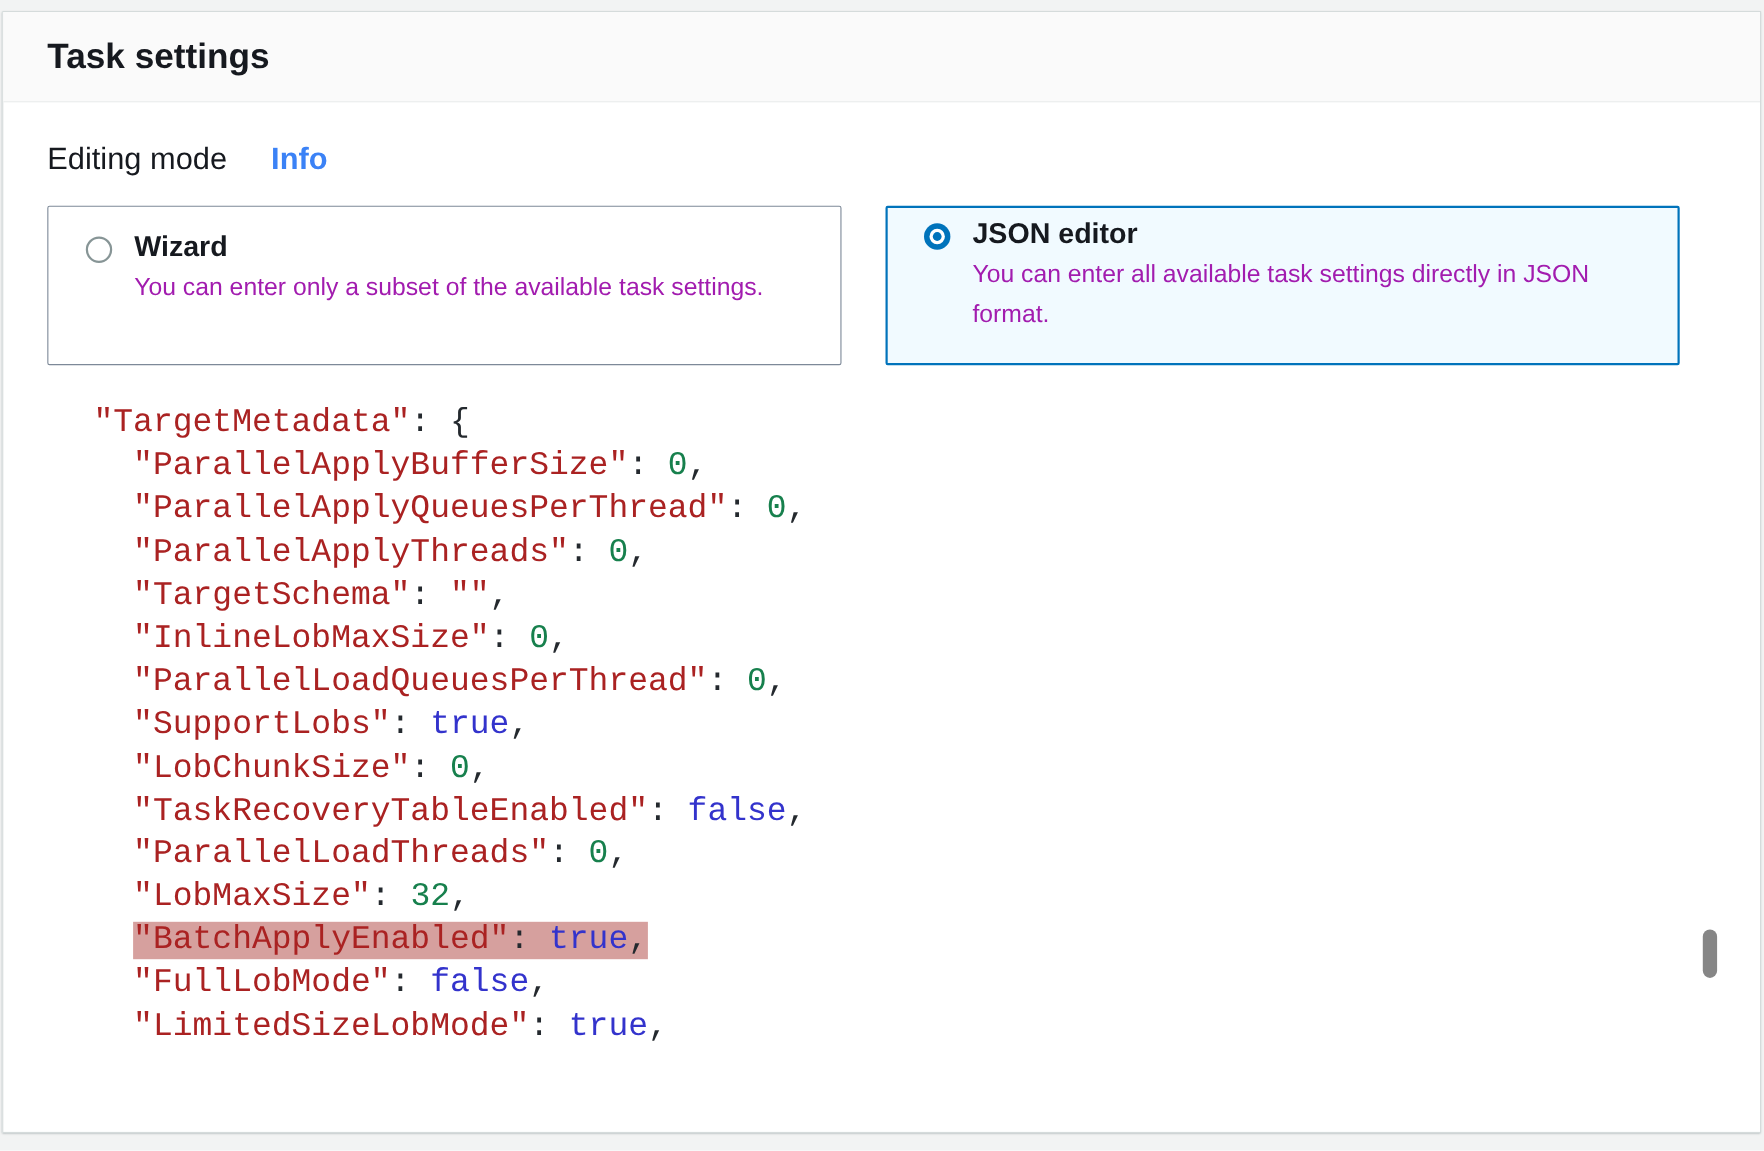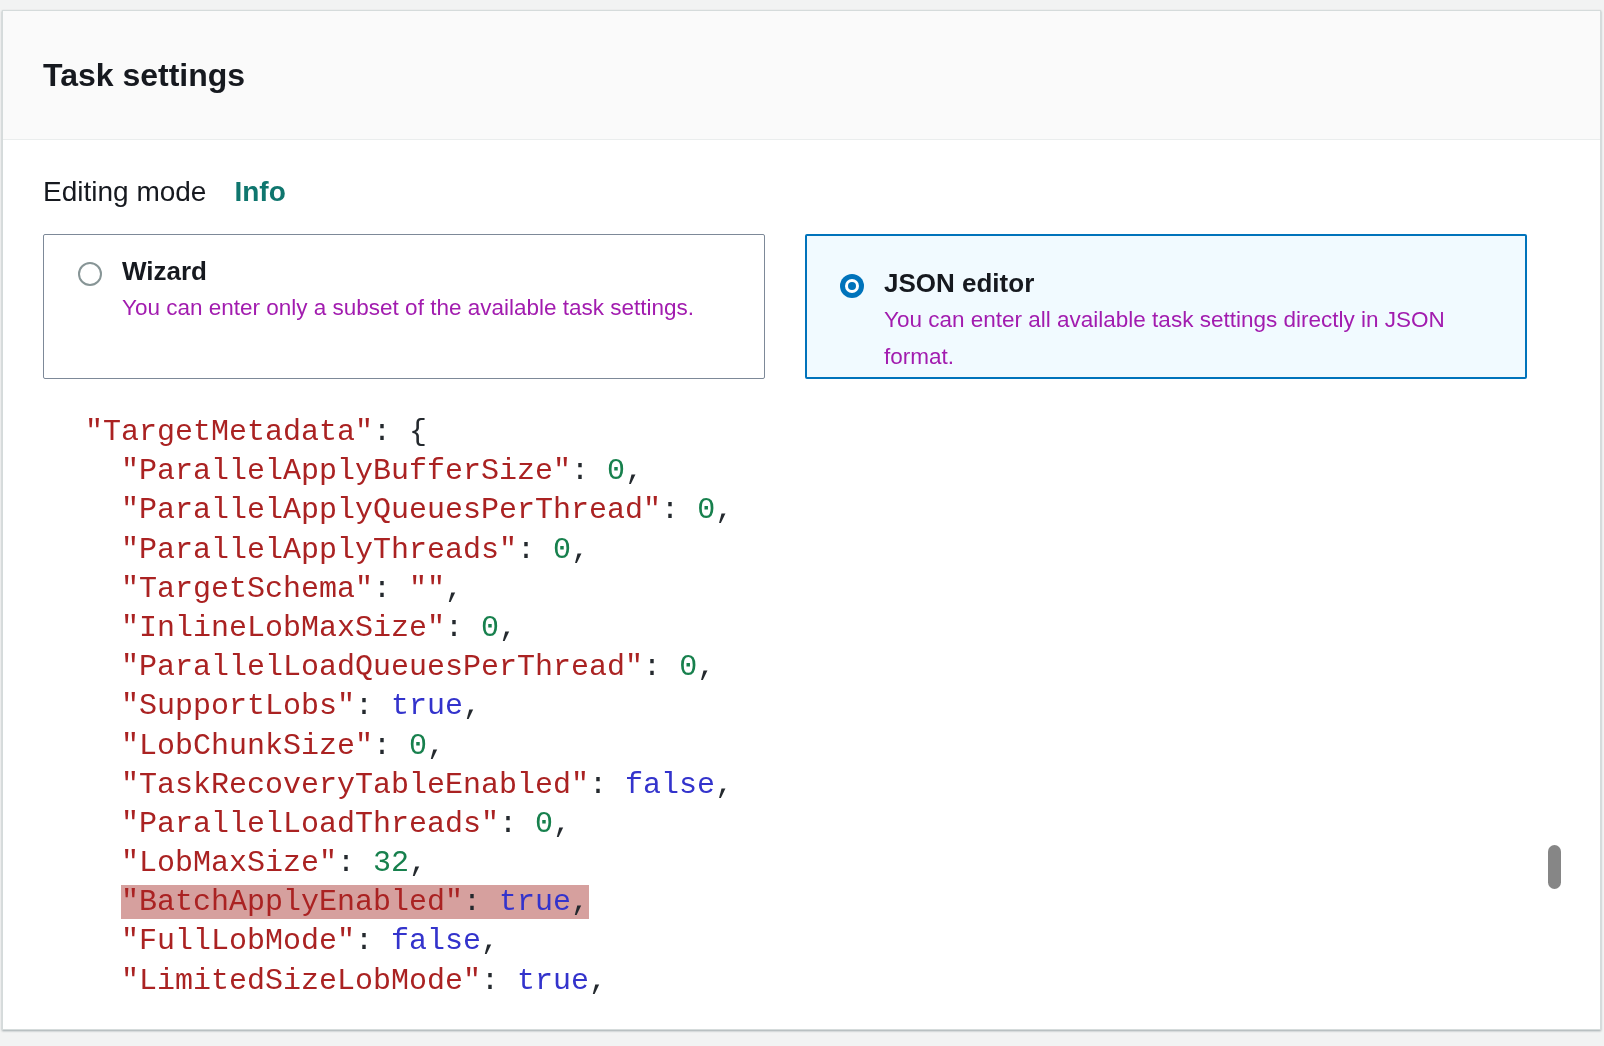--- a/index.html
+++ b/index.html
@@ -6,39 +6,39 @@
   html,body { width:1604px; height:1046px; }
   body { font-family:"Liberation Sans", sans-serif; background:#f2f3f3; color:#16191f; }
   .page { position:relative; width:1604px; height:1046px; overflow:hidden; }
 
   .card {
     position:absolute; left:2px; top:10px; width:1599px; height:1020px;
     background:#ffffff; border:1px solid #d5dbdb;
     box-shadow:0 1px 2px 0 rgba(0,28,36,.35);
   }
   .card-header {
-    height:129px; background:#fafafa; border-bottom:1px solid #eaeded;
+    height:82px; background:#fafafa; border-bottom:1px solid #eaeded;
     display:flex; align-items:center; padding:0 40px;
   }
   .card-title { font-size:32px; font-weight:700; color:#16191f; }
 
   .card-body { padding:36px 40px 0 40px; }
 
-  .editing-row { display:flex; align-items:flex-end; gap:28px; }
+  .editing-row { display:flex; align-items:flex-end; gap:40px; }
   .editing-label { font-size:28px; color:#16191f; }
-  .info-link { font-size:28px; font-weight:700; color:#0f766e; text-decoration:none; cursor:pointer; }
+  .info-link { font-size:28px; font-weight:700; color:#3b82f6; text-decoration:none; cursor:pointer; }
 
   .tiles { display:flex; gap:40px; margin-top:26px; }
   .tile {
     width:722px; height:145px; background:#fff;
     border:1px solid #7d8998; border-radius:2px;
     padding:21px 20px 16px 34px; cursor:pointer;
   }
   .tile.selected {
-    background:#f1faff; border:2px solid #0073bb; padding:32px 19px 0 33px;
+    background:#f1faff; border:2px solid #0073bb; padding:8px 19px 0 33px;
   }
   .tile-inner { display:flex; align-items:flex-start; }
   .radio { width:24px; height:24px; border-radius:50%; flex:0 0 auto; margin-top:6px; }
   .radio.off { background:#fff; border:2px solid #879596; }
   .radio.on { background:#0073bb; position:relative; }
   .radio.on::before {
     content:""; position:absolute; left:5px; top:5px; width:14px; height:14px;
     border-radius:50%; background:#fff;
   }
   .radio.on::after {

